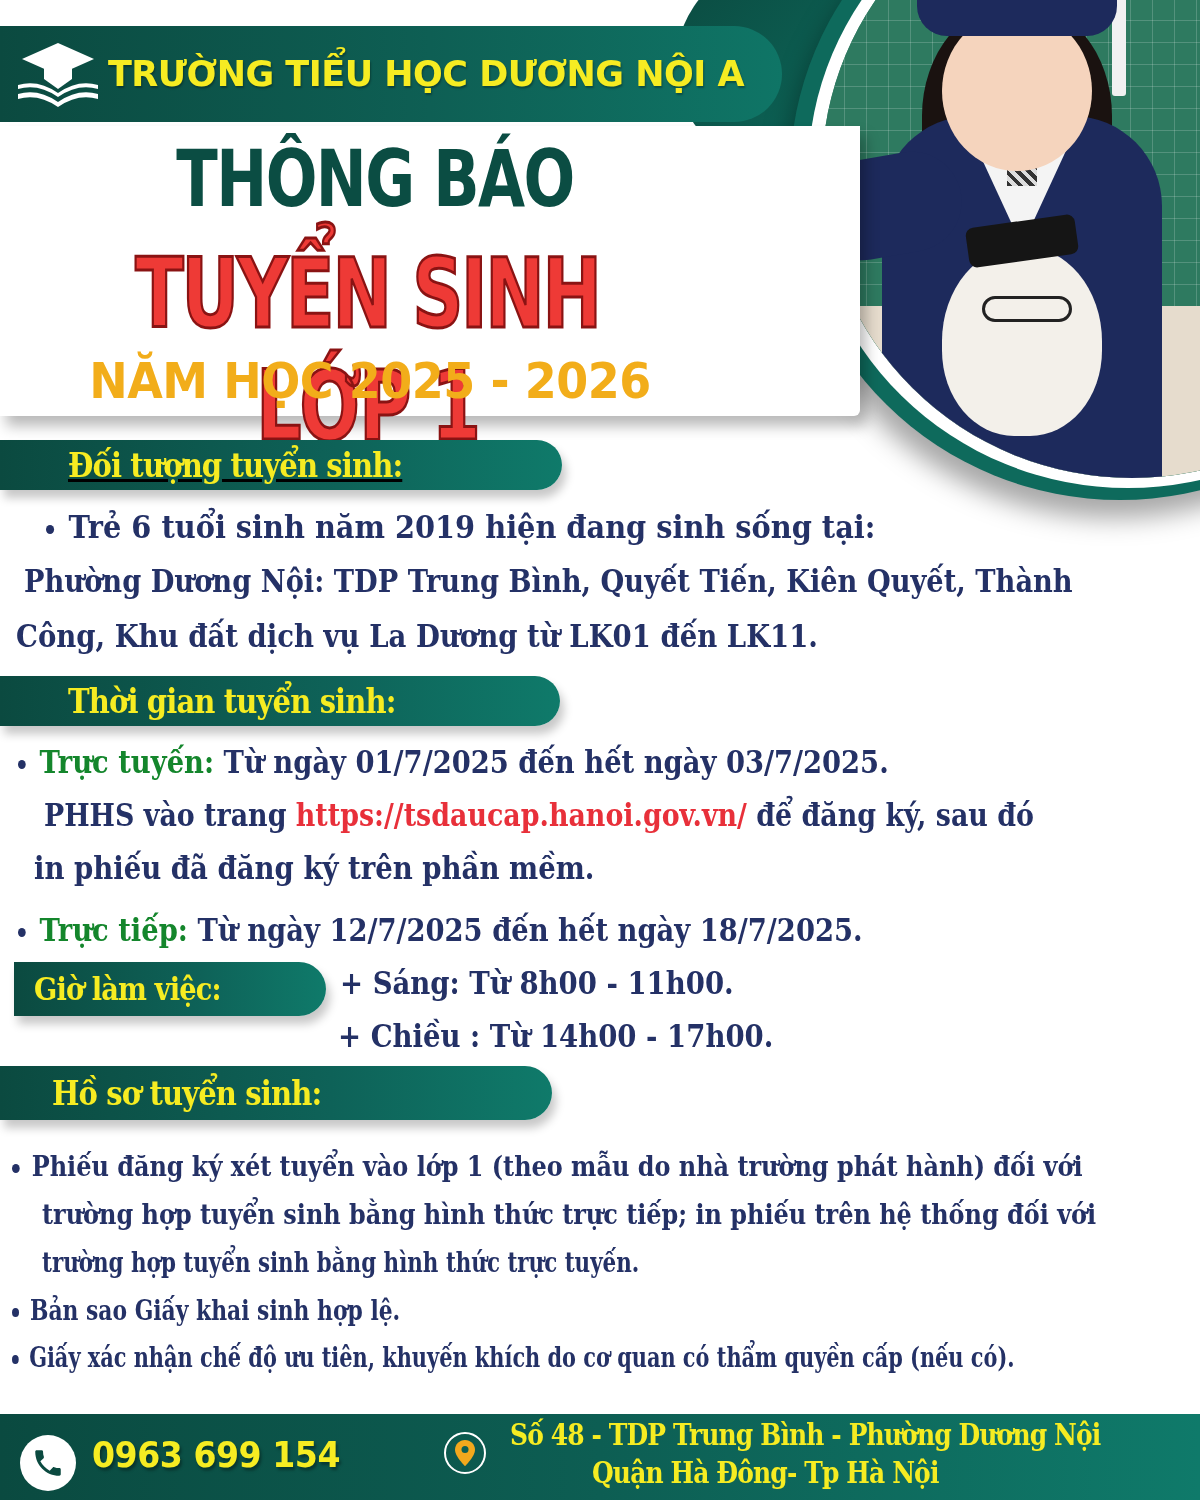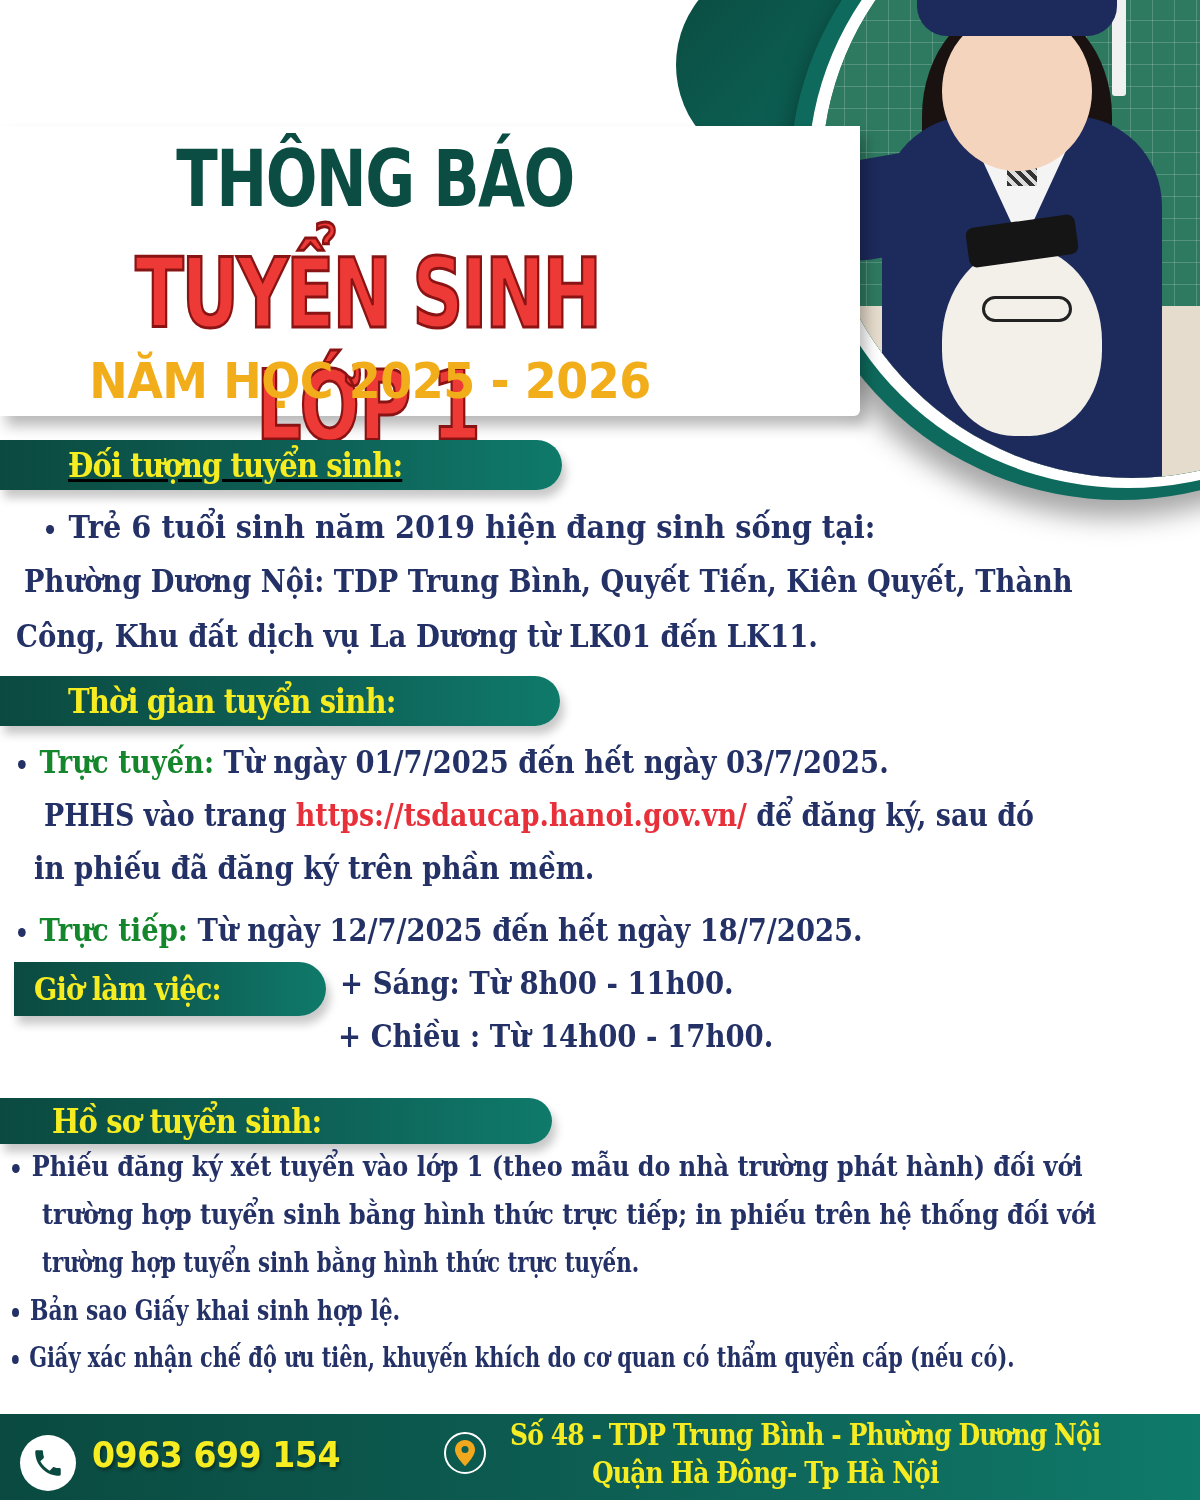--- a/index.html
+++ b/index.html
@@ -155,20 +155,30 @@
     <div class="child1-tie"></div>
     <div class="child1-face"></div>
     <div class="child1-cap"></div>
     <div class="bear"></div>
     <div class="bear-cap"></div>
     <div class="bear-glasses"></div>
   </div>
 
   <div class="title-panel"></div>
 
+  <div class="school-banner">
+    <svg class="school-logo" viewBox="0 0 88 70">
+      <polygon points="44,4 80,20 44,36 8,20" fill="#fff"></polygon>
+      <rect x="30" y="26" width="28" height="14" fill="#fff"></rect>
+      <polygon points="30,40 58,40 44,50" fill="#fff"></polygon>
+      <path d="M4,46 Q24,40 44,54 Q64,40 84,46 L84,50 Q64,44 44,58 Q24,44 4,50 Z" fill="#fff"></path>
+      <path d="M4,55 Q24,49 44,63 Q64,49 84,55 L84,60 Q64,54 44,68 Q24,54 4,60 Z" fill="#fff"></path>
+    </svg>
+    <span class="school-name">TRƯỜNG TIỂU HỌC DƯƠNG NỘI A</span>
+  </div>
 
   <div class="title-thong-bao">THÔNG BÁO</div>
   <div class="title-tuyen-sinh">TUYỂN SINH LỚP 1</div>
   <div class="title-year">NĂM HỌC 2025 - 2026</div>
 
   <div class="pill" style="top:440px; width:562px;text-decoration:underline;">
     <span class="pill-label" style="margin-left:68px;">Đối tượng tuyển sinh:</span>
   </div>
   <div class="body-text" style="left:46px; top:508px; font-size:32px; transform:scaleX(0.9);">
     <span class="bullet"></span><span>Trẻ 6 tuổi sinh năm 2019 hiện đang sinh sống tại:</span>
@@ -189,21 +199,21 @@
   <div class="body-text" style="left:18px; top:911px; font-size:32px; transform:scaleX(0.855);">
     <span class="bullet"></span><span class="green">Trực tiếp:</span><span> Từ ngày 12/7/2025 đến hết ngày 18/7/2025.</span>
   </div>
 
   <div class="pill" style="top:962px; width:312px; height:54px; border-radius:0 28px 28px 0;margin-left:14px;">
     <span class="pill-label" style="margin-left:20px; font-size:31px;">Giờ làm việc:</span>
   </div>
   <div class="body-text" style="left:340px; top:964px; font-size:32px; transform:scaleX(0.86);">+ Sáng: Từ 8h00 - 11h00.</div>
   <div class="body-text" style="left:338px; top:1017px; font-size:32px; transform:scaleX(0.86);">+ Chiều : Từ 14h00 - 17h00.</div>
 
-  <div class="pill" style="top:1066px; width:552px; height:46px; border-radius:0 28px 28px 0;margin-top:32px;">
+  <div class="pill" style="top:1066px; width:552px; height:54px; border-radius:0 28px 28px 0;">
     <span class="pill-label" style="margin-left:52px;">Hồ sơ tuyển sinh:</span>
   </div>
   <div class="body-text" style="left:12px; top:1150px; font-size:28px; transform:scaleX(0.855);">
     <span class="bullet" style="margin-right:14px;"></span><span>Phiếu đăng ký xét tuyển vào lớp 1 (theo mẫu do nhà trường phát hành) đối với</span>
   </div>
   <div class="body-text" style="left:42px; top:1198px; font-size:28px; transform:scaleX(0.855);">trường hợp tuyển sinh bằng hình thức trực tiếp; in phiếu trên hệ thống đối với</div>
   <div class="body-text" style="left:42px; top:1246px; font-size:28px; transform:scaleX(0.765);">trường hợp tuyển sinh bằng hình thức trực tuyến.</div>
   <div class="body-text" style="left:12px; top:1294px; font-size:28px; transform:scaleX(0.78);">
     <span class="bullet" style="margin-right:14px;"></span><span>Bản sao Giấy khai sinh hợp lệ.</span>
   </div>

